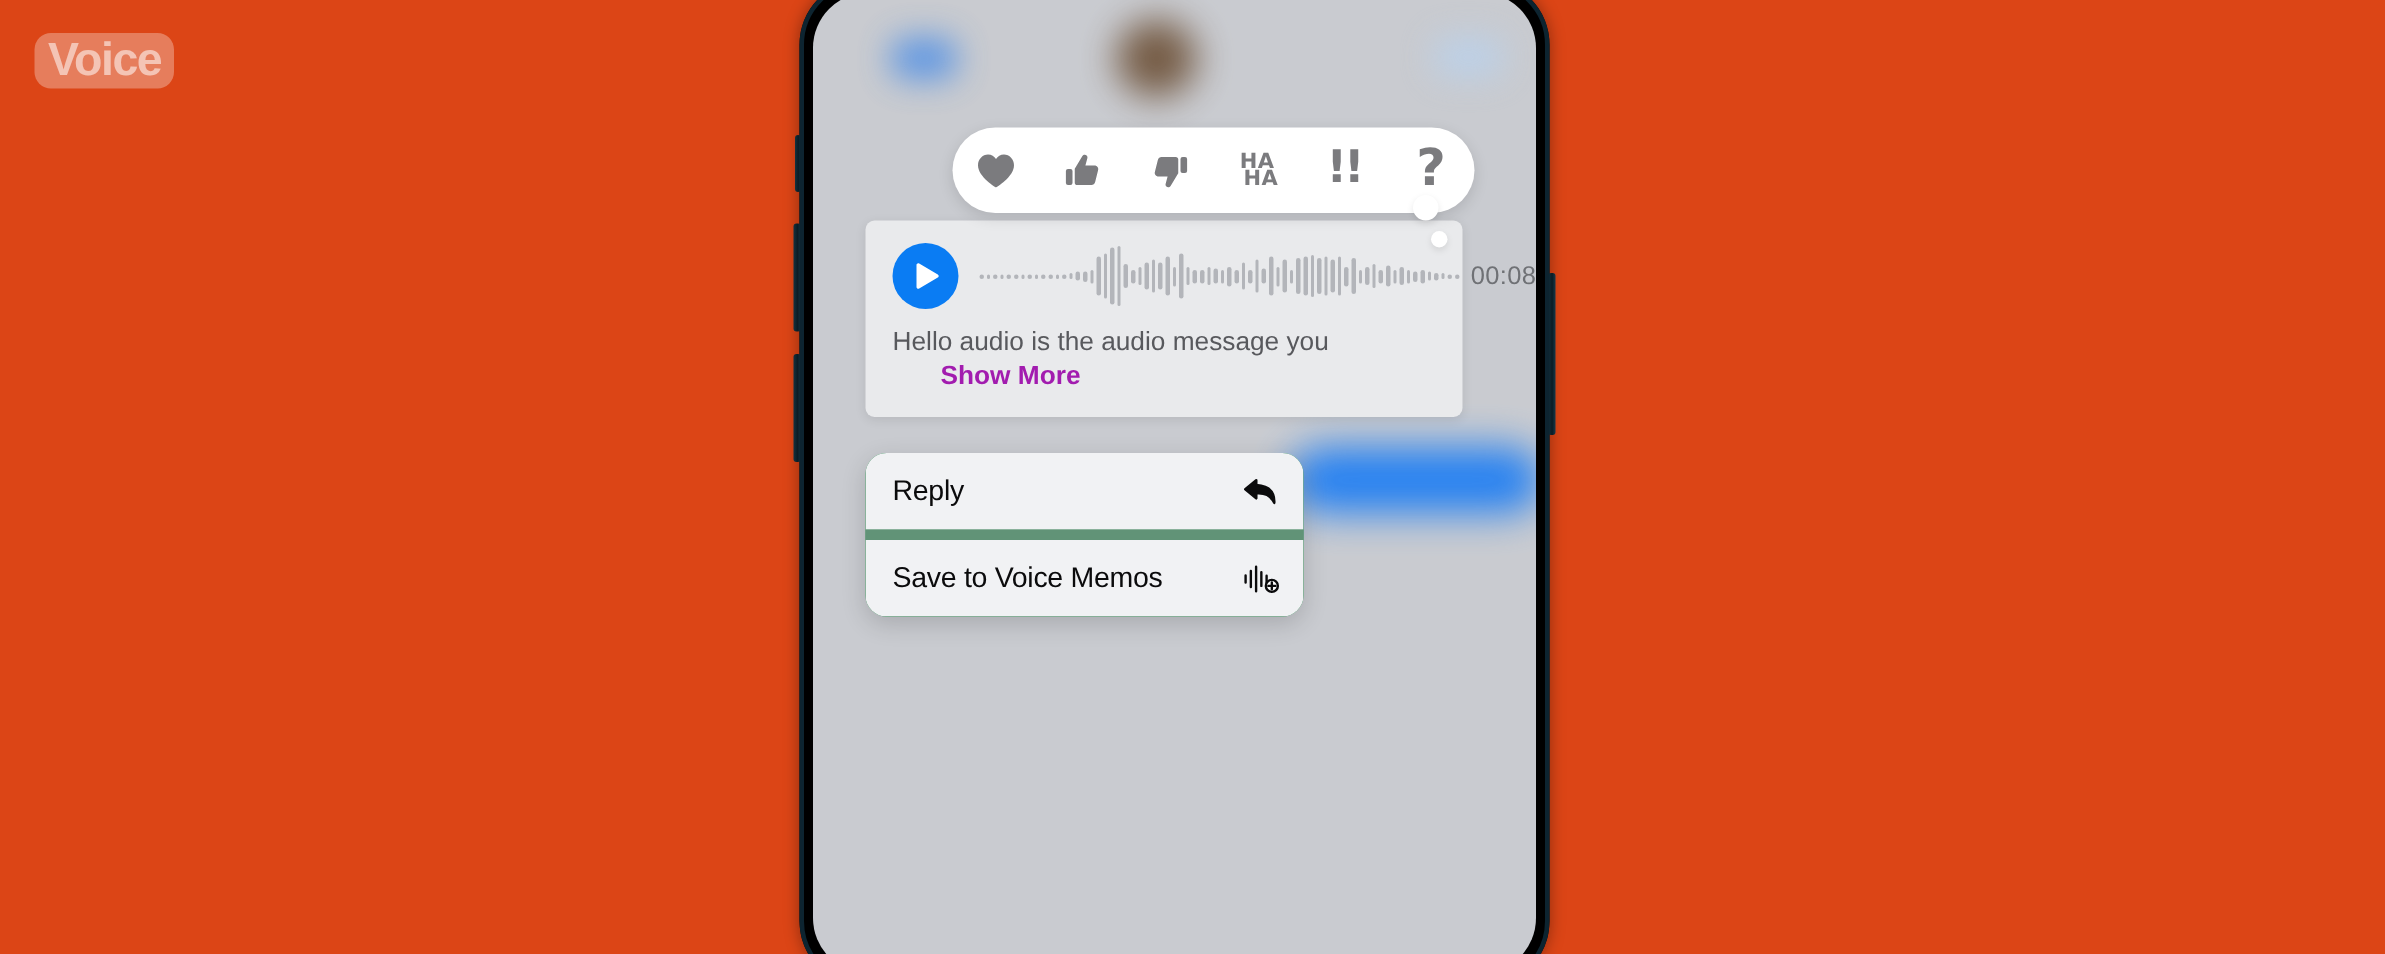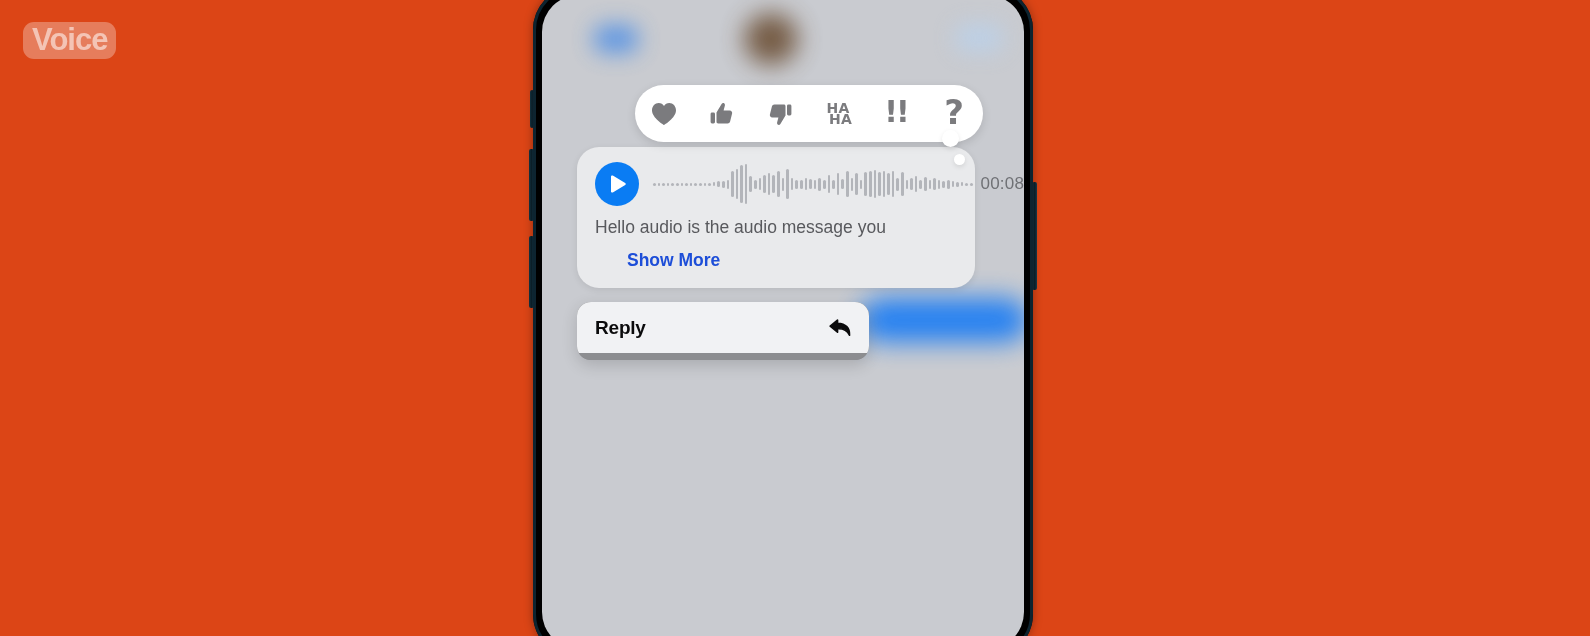--- a/index.html
+++ b/index.html
@@ -131,21 +131,21 @@
     width: 11px; height: 11px; border-radius: 50%;
     background: #fff; z-index: 6;
     box-shadow: 0 2px 5px rgba(0,0,0,0.10);
   }
 
   
   .audio-bubble {
     position: absolute; left: 35px; top: 152px;
     width: 398px;
     background: #e9eaec;
-    border-radius: 22px;
+    border-radius: 6px;
     padding: 14px 18px 16px 18px;
     z-index: 5;
     box-shadow: 0 2px 7px rgba(0,0,0,0.09);
   }
   .audio-row { display: flex; align-items: center; height: 46px; }
   .play-btn {
     width: 44px; height: 44px; border-radius: 50%;
     background: #0a7cf3;
     display: flex; align-items: center; justify-content: center;
     flex: 0 0 auto; cursor: pointer;
@@ -163,34 +163,33 @@
   }
   .transcript {
     margin-top: 9px;
     font-size: 17.5px; line-height: 23px;
     color: #58595d;
     position: relative;
   }
   .transcript-line2 { display: flex; align-items: baseline; }
   .show-more {
     margin-left: 32px;
-    color: #1d4ed8; font-weight: 700;
-    cursor: pointer; white-space: nowrap; margin-top: 10px;
+    color: #a21caf; font-weight: 700;
+    cursor: pointer; white-space: nowrap;
   }
 
   
   .context-menu {
     position: absolute; left: 35px; top: 307px;
     width: 292px;
     border-radius: 14px;
     overflow: hidden;
     z-index: 7;
     box-shadow: 0 5px 16px rgba(0,0,0,0.16);
-    background: #737373;
-    font-weight: bold;
+    background: #15803d;
   }
   .menu-group { background: #f1f2f4; }
   .menu-gap { height: 7px; background: rgba(160,162,168,0.55); }
   .menu-item {
     height: 51px;
     display: flex; align-items: center; justify-content: space-between;
     padding: 0 16px 0 18px;
     cursor: pointer;
   }
   .menu-item + .menu-item { border-top: 1px solid rgba(0,0,0,0.09); }
@@ -372,20 +371,30 @@
           </span>
         </div>
 
 
       </div>
 
       <div class="menu-gap"></div>
 
       <div class="menu-group">
 
+        <div class="menu-item">
+          <span class="menu-label">Save to Voice Memos</span>
+          <span class="menu-icon">
+            <svg width="25" height="22" viewBox="0 0 25 22" stroke="currentColor" stroke-width="1.6" stroke-linecap="round" fill="none">
+              <path d="M2.4 8.6v4.8M5.9 5.6v10.8M9.4 2.8v16.4M12.9 6.4v9.2M16.4 8.8v4.4"></path>
+              <circle cx="19.9" cy="15.6" r="4" fill="#fff"></circle>
+              <path d="M19.9 13.3v4.6M17.6 15.6h4.6"></path>
+            </svg>
+          </span>
+        </div>
 
 
 
       </div>
 
     </div>
 
   </div>
 
   <div class="phone-rim"></div>

